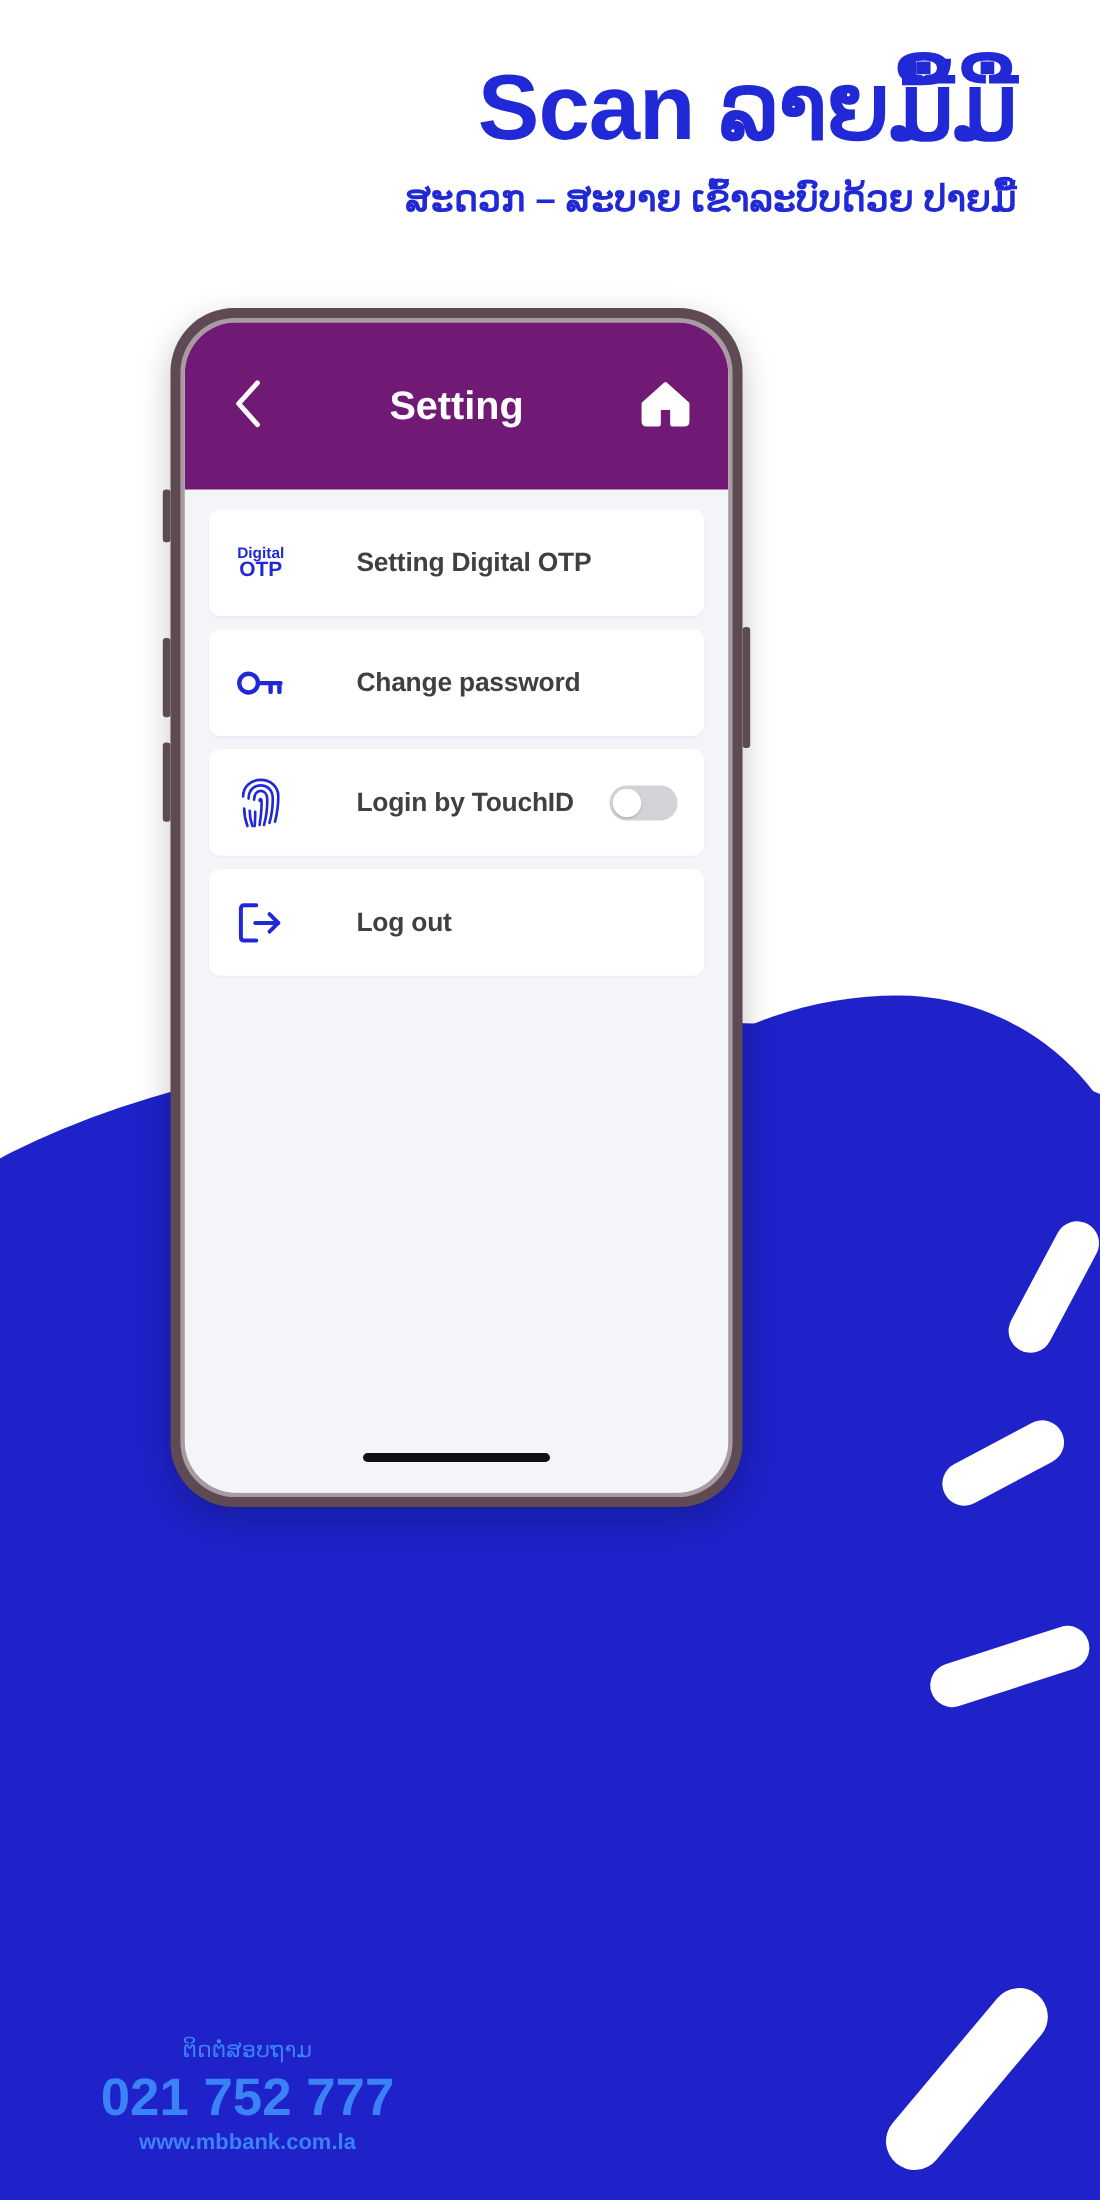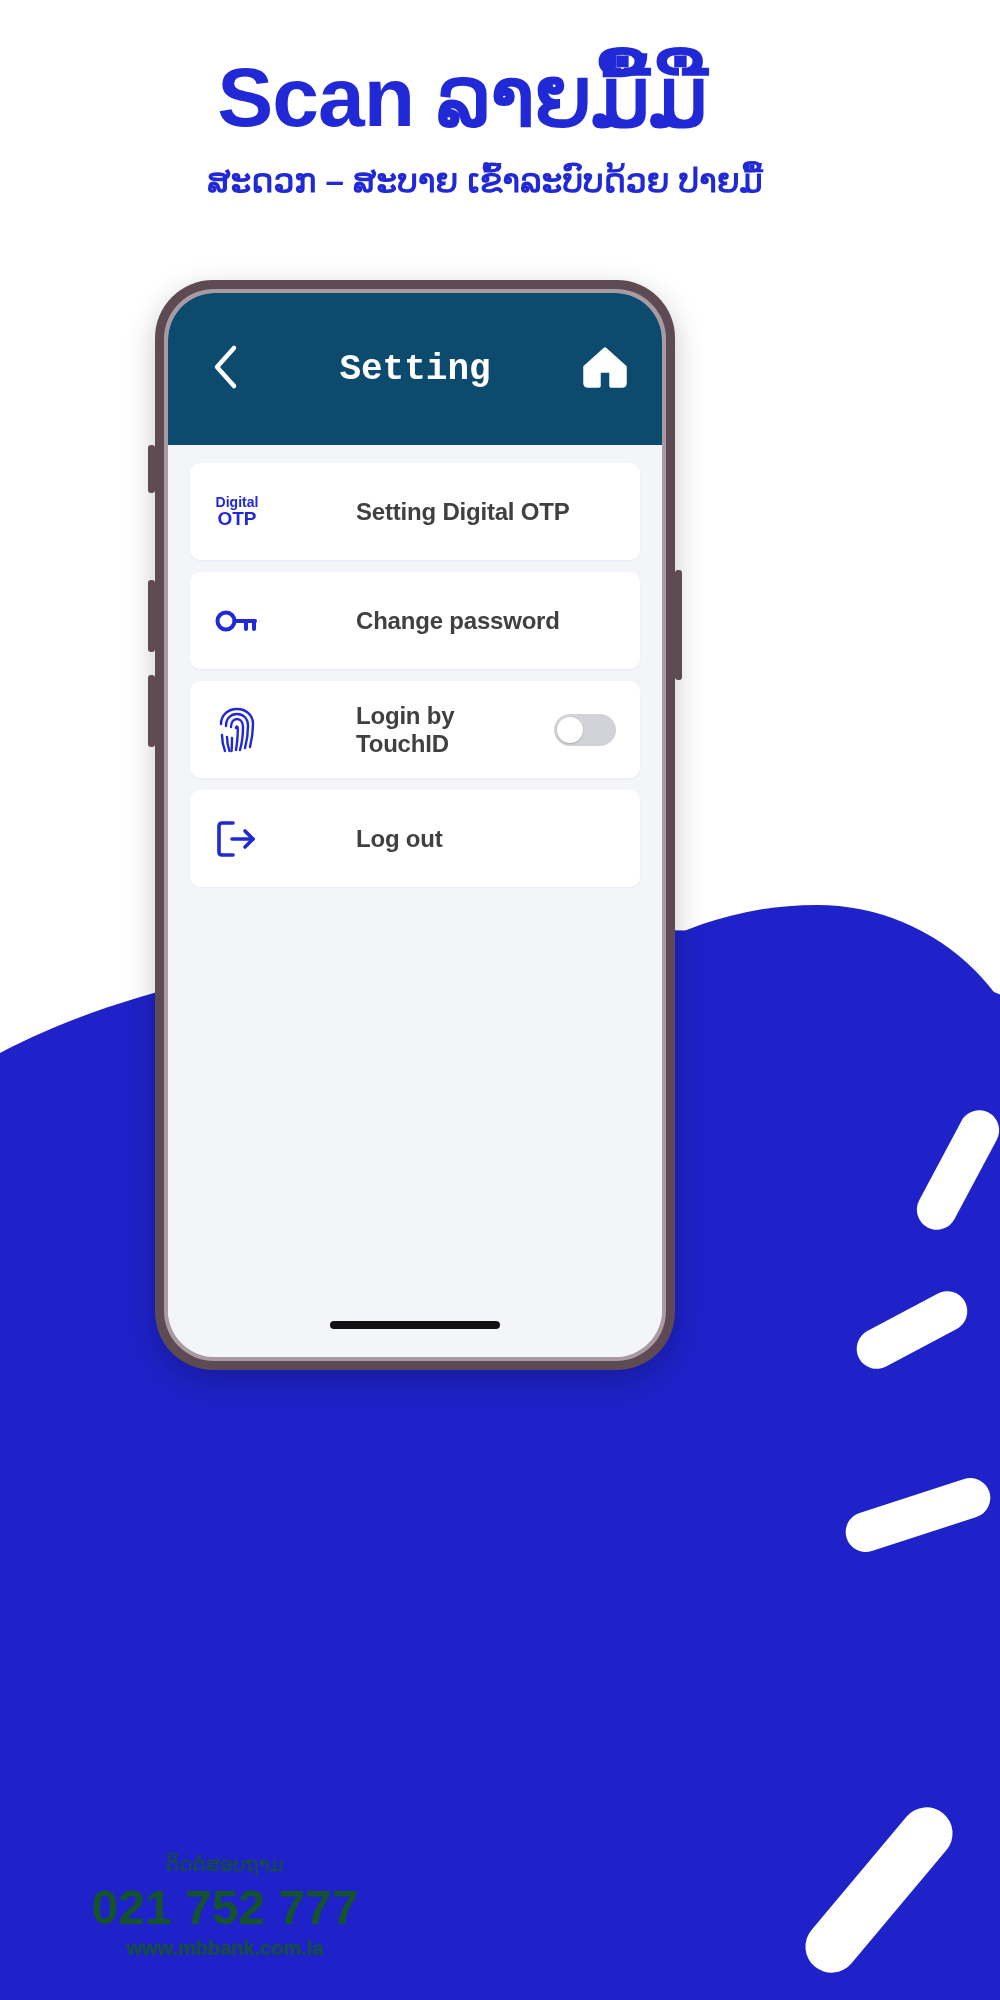--- a/index.html
+++ b/index.html
@@ -35,21 +35,21 @@
   }
 
   
   .slash{ position:absolute; background:#ffffff; border-radius:40px; z-index:1; }
   .slash-1{ width:40px; height:130px; right:22px; top:1105px; transform:rotate(28deg); }
   .slash-2{ width:40px; height:120px; right:68px; top:1270px; transform:rotate(62deg); }
   .slash-3{ width:40px; height:150px; right:62px; top:1440px; transform:rotate(72deg); }
   .slash-4{ width:52px; height:200px; right:95px; top:1790px; transform:rotate(40deg); }
 
   
-  .headline-wrap{ position:absolute; top:0; left:0; width:924px; z-index:4; text-align:center; }
+  .headline-wrap{ position:absolute; top:0; left:0; width:924px; z-index:4; text-align:right; }
   .headline{
     margin-top:52px;
     font-size:84px;
     line-height:1.08;
     font-weight:bold;
     color:#2129d6;
     letter-spacing:-1px;
   }
   .subheadline{
     margin-top:18px;
@@ -90,28 +90,27 @@
   }
   
   .btn-side{ position:absolute; background:#5d4a52; border-radius:3px; z-index:4; }
   .btn-left-1{ left:-7px; top:165px; width:7px; height:48px; }
   .btn-left-2{ left:-7px; top:300px; width:7px; height:72px; }
   .btn-left-3{ left:-7px; top:395px; width:7px; height:72px; }
   .btn-right-1{ right:-7px; top:290px; width:7px; height:110px; }
 
   
   .appbar{
-    background:#0c4a6e;
+    background:#701a75;
     height:152px;
     flex:0 0 auto;
     display:flex;
     align-items:center;
     padding:0 30px;
     position:relative;
-    font-family:Liberation Mono, monospace;
   }
   .appbar-title{
     position:absolute;
     left:0; right:0;
     text-align:center;
     color:#ffffff;
     font-size:36px;
     font-weight:bold;
     pointer-events:none;
   }
@@ -133,21 +132,20 @@
   .row{
     background:#ffffff;
     border-radius:10px;
     height:97px;
     margin-bottom:12px;
     display:flex;
     align-items:center;
     padding:0 24px;
     box-shadow:0 1px 2px rgba(30,34,200,.06);
     cursor:pointer;
-    gap:32px;
   }
   .row-icon{
     width:46px; height:46px;
     flex:0 0 46px;
     display:flex; align-items:center; justify-content:center;
     margin-right:16px;
   }
   .row-label{
     font-size:24px;
     font-weight:bold;
@@ -194,21 +192,21 @@
     border-radius:5px;
     background:#111111;
   }
 
   
   .footer{
     position:absolute;
     left:80px;
     bottom:40px;
     z-index:6;
-    color:#14532d;
+    color:#3b82f6;
     text-align:center;
     width:290px;
   }
   .footer-label{ font-size:20px; font-weight:normal; letter-spacing:.2px; }
   .footer-phone{ font-size:48px; font-weight:bold; margin-top:4px; letter-spacing:0px; }
   .footer-web{ font-size:20px; font-weight:bold; margin-top:2px; }
 </style>
 </head>
 <body>
 

